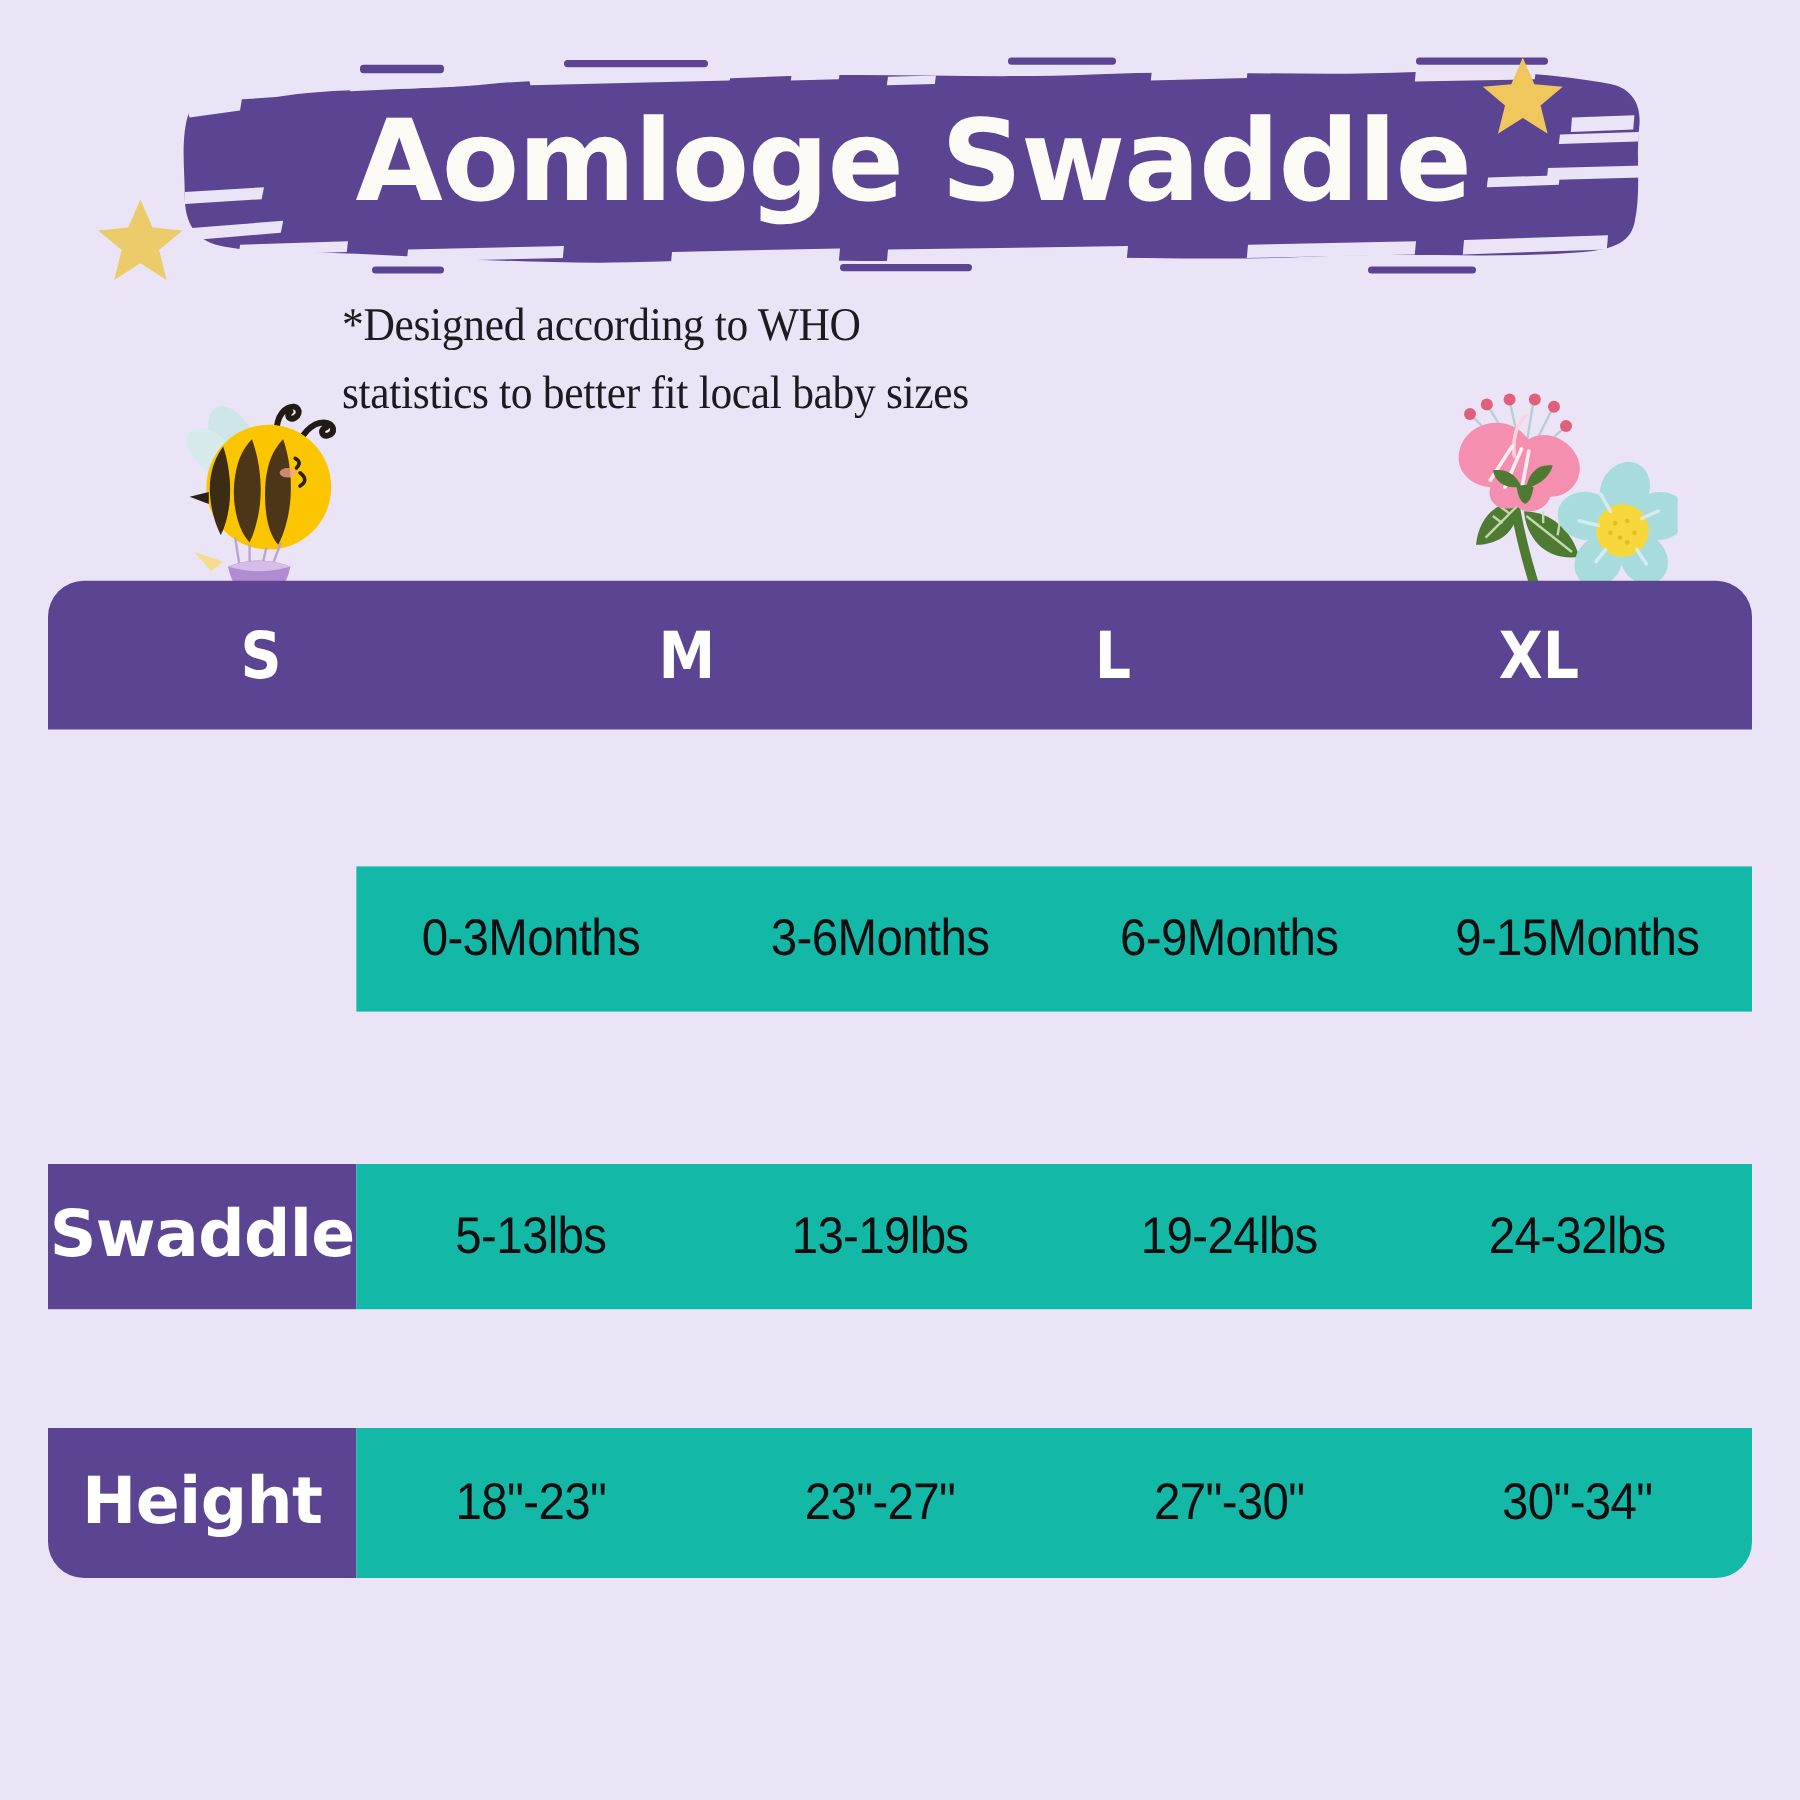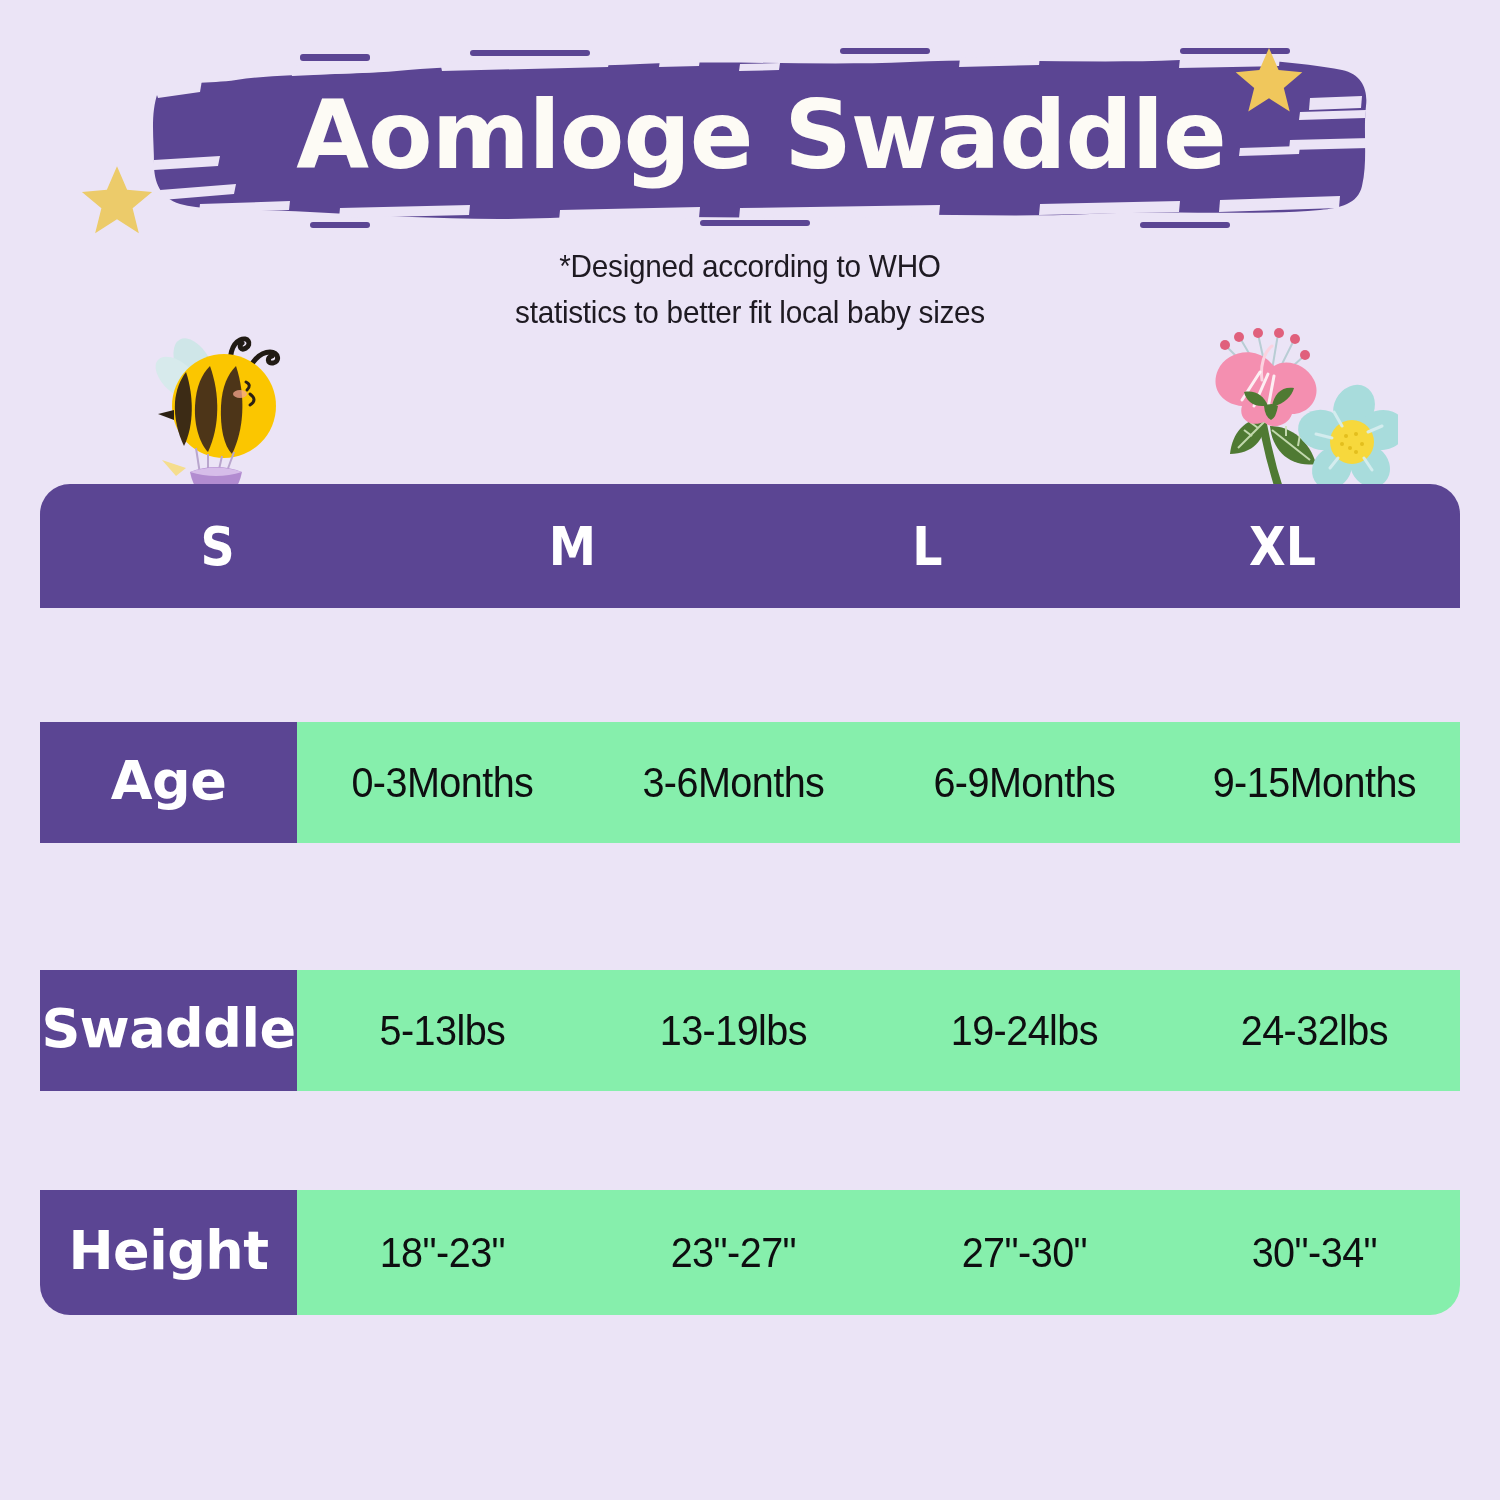--- a/index.html
+++ b/index.html
@@ -55,24 +55,24 @@
     padding-left: 10px;
     box-sizing: border-box;
   }
 
   
   .subtitle {
     position: absolute;
     left: 250px;
     top: 243px;
     width: 1000px;
-    text-align: center;
+    text-align: left;
     color: #1e1a22;
-    font-family: Liberation Sans, sans-serif;
-    font-size: 32px;
+    font-family: Liberation Serif, serif;
+    font-size: 39px;
     line-height: 1.45;
     letter-spacing: -0.3px;
   }
   .subtitle .line {
     display: block;
     transform: scaleX(0.93);
   }
 
   
   .deco { position: absolute; }
@@ -118,21 +118,21 @@
     letter-spacing: -0.5px;
     box-sizing: border-box;
     padding-bottom: 4px;
   }
   .row-values {
     position: absolute;
     left: 257px;
     top: 0;
     width: 1163px;
     height: 100%;
-    background: #86efac;
+    background: #14b8a6;
     display: flex;
     align-items: center;
   }
   .cell {
     flex: 1 1 0;
     text-align: center;
     color: #0e0e10;
     font-family: "Liberation Sans", sans-serif;
     font-size: 43px;
     letter-spacing: -0.6px;
@@ -353,21 +353,20 @@
         <div class="head-letters">
           <div class="head-letter">S</div>
           <div class="head-letter">M</div>
           <div class="head-letter">L</div>
           <div class="head-letter">XL</div>
         </div>
       </div>
     </div>
 
     <div class="row data-row" id="row-age">
-      <div class="row-label">Age</div>
       <div class="row-values">
         <div class="cell">0-3Months</div>
         <div class="cell">3-6Months</div>
         <div class="cell">6-9Months</div>
         <div class="cell">9-15Months</div>
       </div>
     </div>
 
     <div class="row data-row" id="row-weight">
       <div class="row-label">Swaddle</div>

